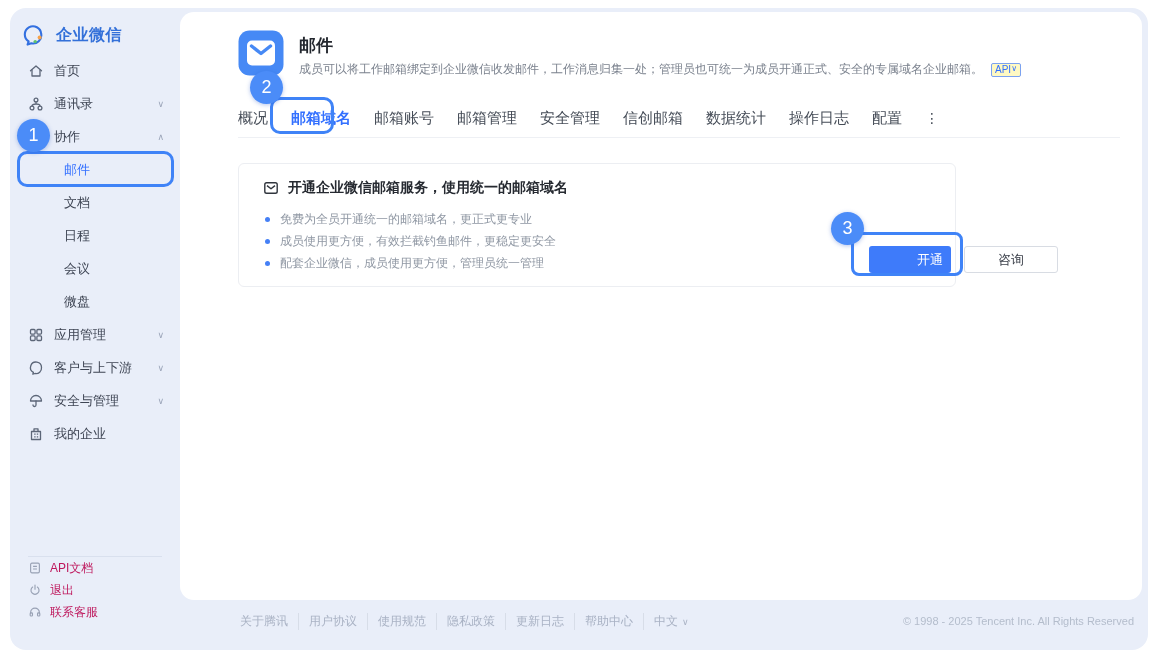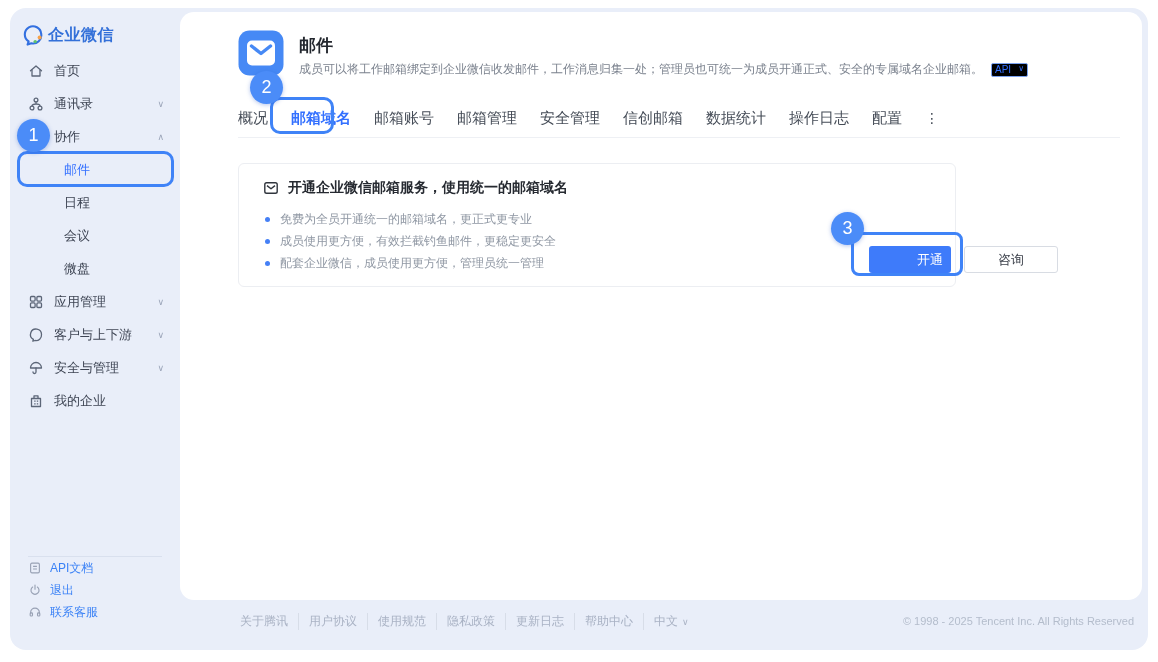--- a/index.html
+++ b/index.html
@@ -6,47 +6,47 @@
   html,body { width:1158px; height:662px; background:#ffffff; overflow:hidden;
     font-family:"Liberation Sans","DejaVu Sans",sans-serif; }
   .abs { position:absolute; }
 
   
   .bg-panel { left:10px; top:8px; width:1138px; height:642px;
     background:#e9eef9; border-radius:16px; }
 
   
   .sidebar { left:10px; top:8px; width:170px; height:642px; }
-  .logo { left:12px; top:16px; display:flex; align-items:center; gap:4px; }
+  .logo { left:12px; top:16px; display:flex; align-items:center; gap:12px; }
   .logo-text { font-size:16px; font-weight:bold; color:#3370d9; letter-spacing:.5px; }
   .nav { left:10px; right:6px; top:46px; display:flex; flex-direction:column; }
   .nav-row { height:33px; display:flex; align-items:center; position:relative;
     font-size:13px; color:#3e4554; cursor:pointer; }
   .nav-row .ic { width:16px; height:16px; margin-left:8px; flex:0 0 16px; color:#5c6678; }
   .nav-row .lbl { margin-left:10px; }
   .nav-row.sub .lbl { margin-left:44px; }
   .nav-row.active .lbl { color:#3370ff; }
   .chev { position:absolute; right:10px; font-size:9px; color:#9aa4b8; }
   .side-bottom { left:10px; right:10px; top:548px; }
   .side-divider { height:1px; background:#d9e0ee; margin:0 8px; }
   .bottom-row { height:22px; display:flex; align-items:center; font-size:12px;
-    color:#3b82f6; cursor:pointer; }
+    color:#be185d; cursor:pointer; }
   .bottom-row:first-of-type { margin-top:8px; }
   .bottom-row .ic { width:14px; height:14px; margin:0 8px 0 8px; color:#98a1b4; }
 
   
   .main-panel { left:180px; top:12px; width:962px; height:588px;
     background:#fff; border-radius:14px; }
   .app-icon { left:58px; top:18px; width:46px; height:46px; }
   .app-title { left:119px; top:22px; font-size:17px; font-weight:bold; color:#23272e; }
   .app-desc { left:119px; top:49px; right:30px; font-size:12px; color:#7b828e;
     display:flex; align-items:center; gap:8px; white-space:nowrap; }
-  .api-badge { display:inline-flex; align-items:flex-start; gap:7px; border:1px solid #7ba2f0;
+  .api-badge { display:inline-flex; align-items:flex-start; gap:0; border:1px solid #7ba2f0;
     border-radius:2px; color:#3370ff; font-size:10px; padding:0 3px; height:14px;
-    cursor:pointer; background:#000000; }
+    cursor:pointer; background:#fef9c3; }
   .api-badge .v { font-size:8px; color:#3370ff; }
 
   .tabs { left:58px; right:22px; top:96px; display:flex; align-items:center; gap:23px;
     padding-bottom:9px; border-bottom:1px solid #eef0f4; line-height:20px; }
   .tab { font-size:15px; color:#454c57; cursor:pointer; white-space:nowrap; }
   .tab.active { color:#3370ff; font-weight:bold; }
   .tab-more { font-size:14px; color:#454c57; cursor:pointer; letter-spacing:1px; }
 
   
   .promo-card { left:58px; top:151px; width:718px; height:124px;
@@ -134,20 +134,23 @@
             <circle cx="10.6" cy="8" r="3.6"></circle>
           </svg>
       </span>
       <span class="lbl">协作</span>
       <span class="chev">∧</span>
     </div>
     <div class="nav-row sub active">
       <span class="lbl">邮件</span>
     </div>
     <div class="nav-row sub">
+      <span class="lbl">文档</span>
+    </div>
+    <div class="nav-row sub">
       <span class="lbl">日程</span>
     </div>
     <div class="nav-row sub">
       <span class="lbl">会议</span>
     </div>
     <div class="nav-row sub">
       <span class="lbl">微盘</span>
     </div>
     <div class="nav-row">
       <span class="ic">

